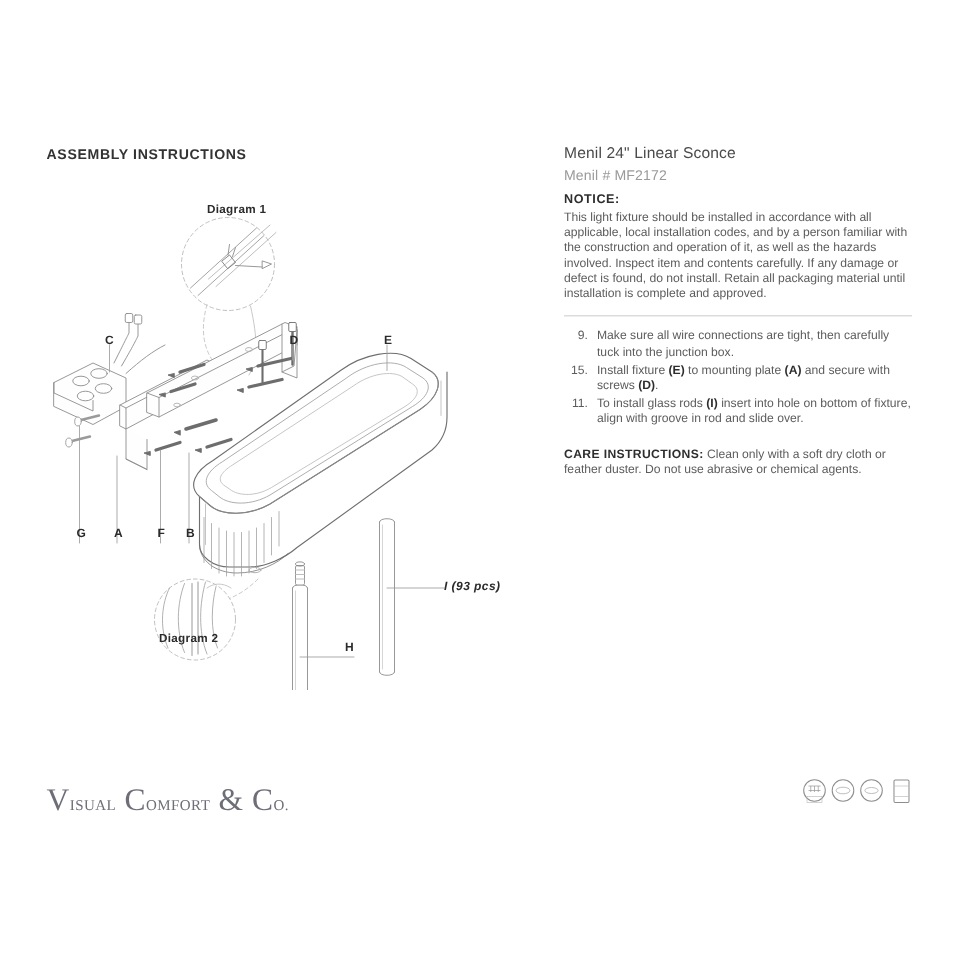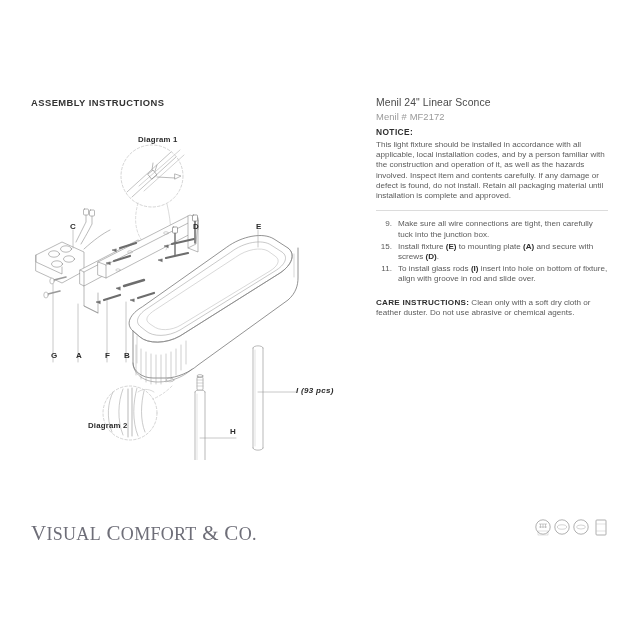--- a/index.html
+++ b/index.html
@@ -125,21 +125,21 @@
   .brand {
     position: absolute;
     left: 31px; top: 521px;
     font-family: "Liberation Serif", serif;
     font-size: 21px;
     color: #6e6e78;
     letter-spacing: 0.3px;
     white-space: nowrap;
   }
   .brand .cap { font-size: 21px; }
-  .brand .sm  { font-size: 18px; }
+  .brand .sm  { font-size: 10px; }
 
   .certs {
     position: absolute;
     left: 534px; top: 515px;
     width: 80px; height: 28px;
   }
 </style>
 </head>
 <body>
 
@@ -323,21 +323,21 @@
         <path d="M58 232 l0 -58"></path>
         <path d="M87 232 l0 -62"></path>
         <path d="M106 232 l0 -60"></path>
         <path d="M238 262 l38 0"></path>
         <path d="M180 308 l36 0"></path>
       </g>
     </g>
   </svg>
 
   <div class="lbl-dia" style="left:118px; top:5px;">Diagram 1</div>
-  <div class="lbl-dia" style="left:68px; top:291px;">Diagram 2</div>
+  <div class="lbl-dia" style="left:86px; top:291px;">Diagram 2</div>
   <div class="lbl" style="left:276px; top:256px;font-style:italic;">I (93 pcs)</div>
 </div>
 
 <div id="part-labels">
     <div class="lbl" style="position: absolute; left: 70px; top: 222px;">C</div>
     <div class="lbl" style="position: absolute; left: 193px; top: 222px;">D</div>
     <div class="lbl" style="position: absolute; left: 256px; top: 222px;">E</div>
     <div class="lbl" style="position: absolute; left: 51px; top: 351px;">G</div>
     <div class="lbl" style="position: absolute; left: 76px; top: 351px;">A</div>
     <div class="lbl" style="position: absolute; left: 105px; top: 351px;">F</div>

